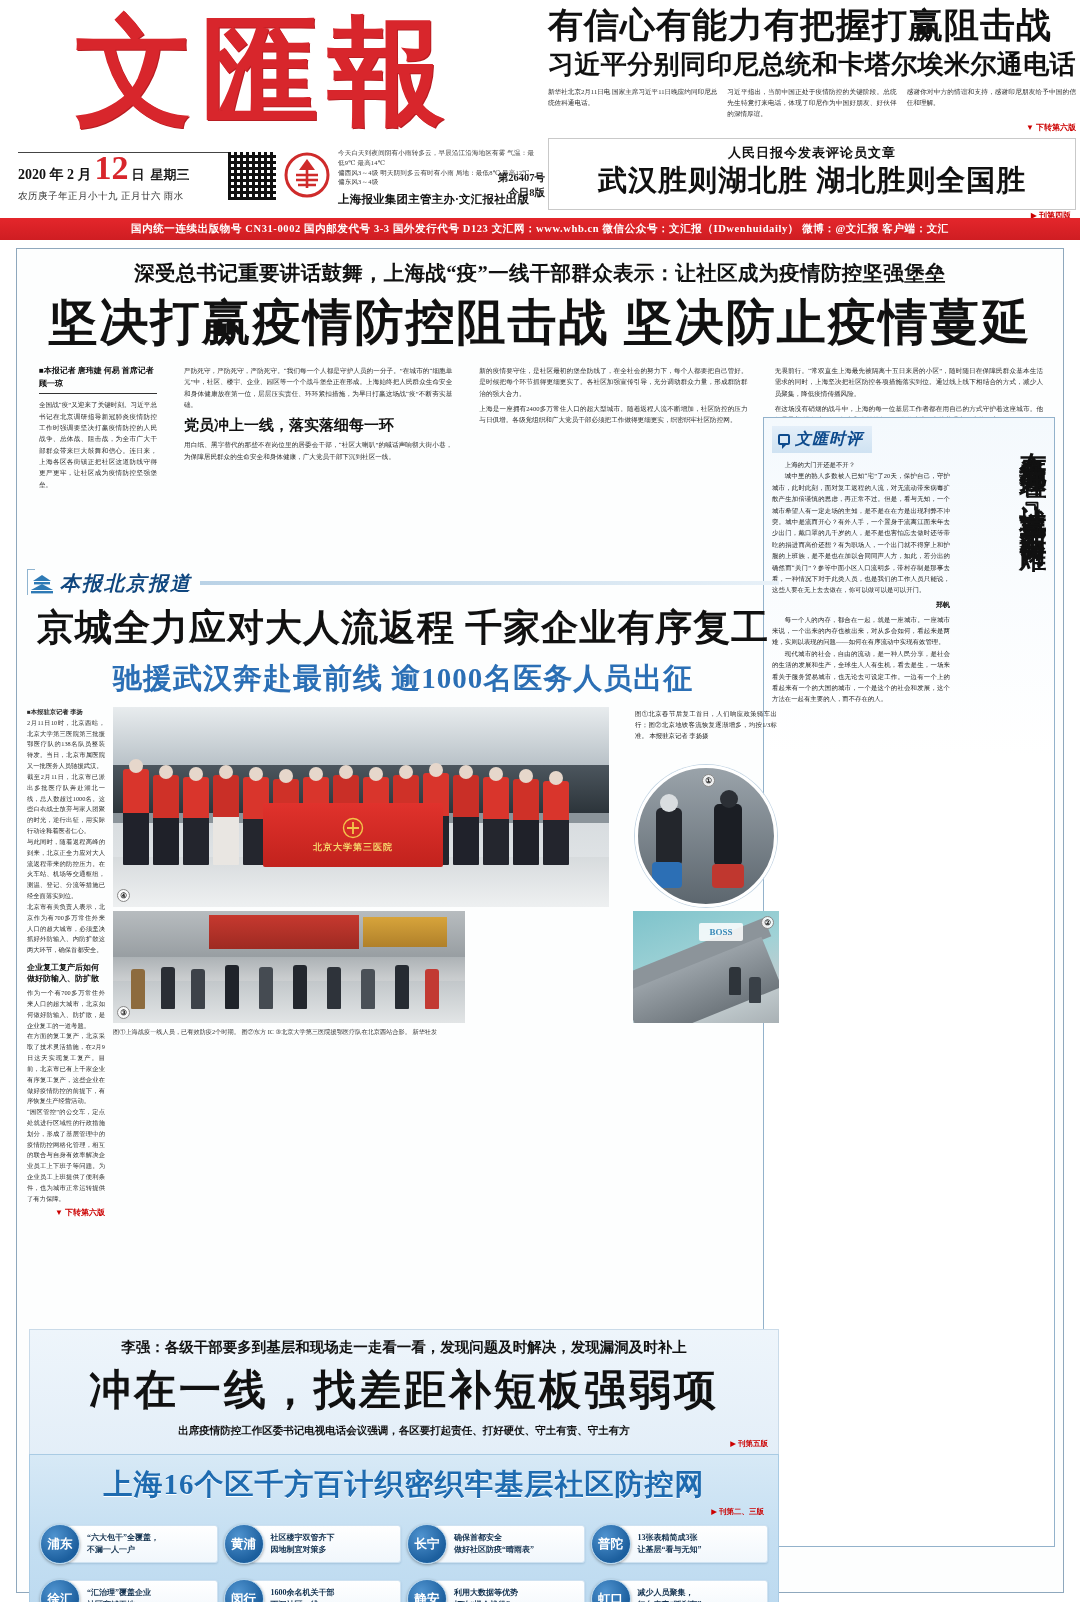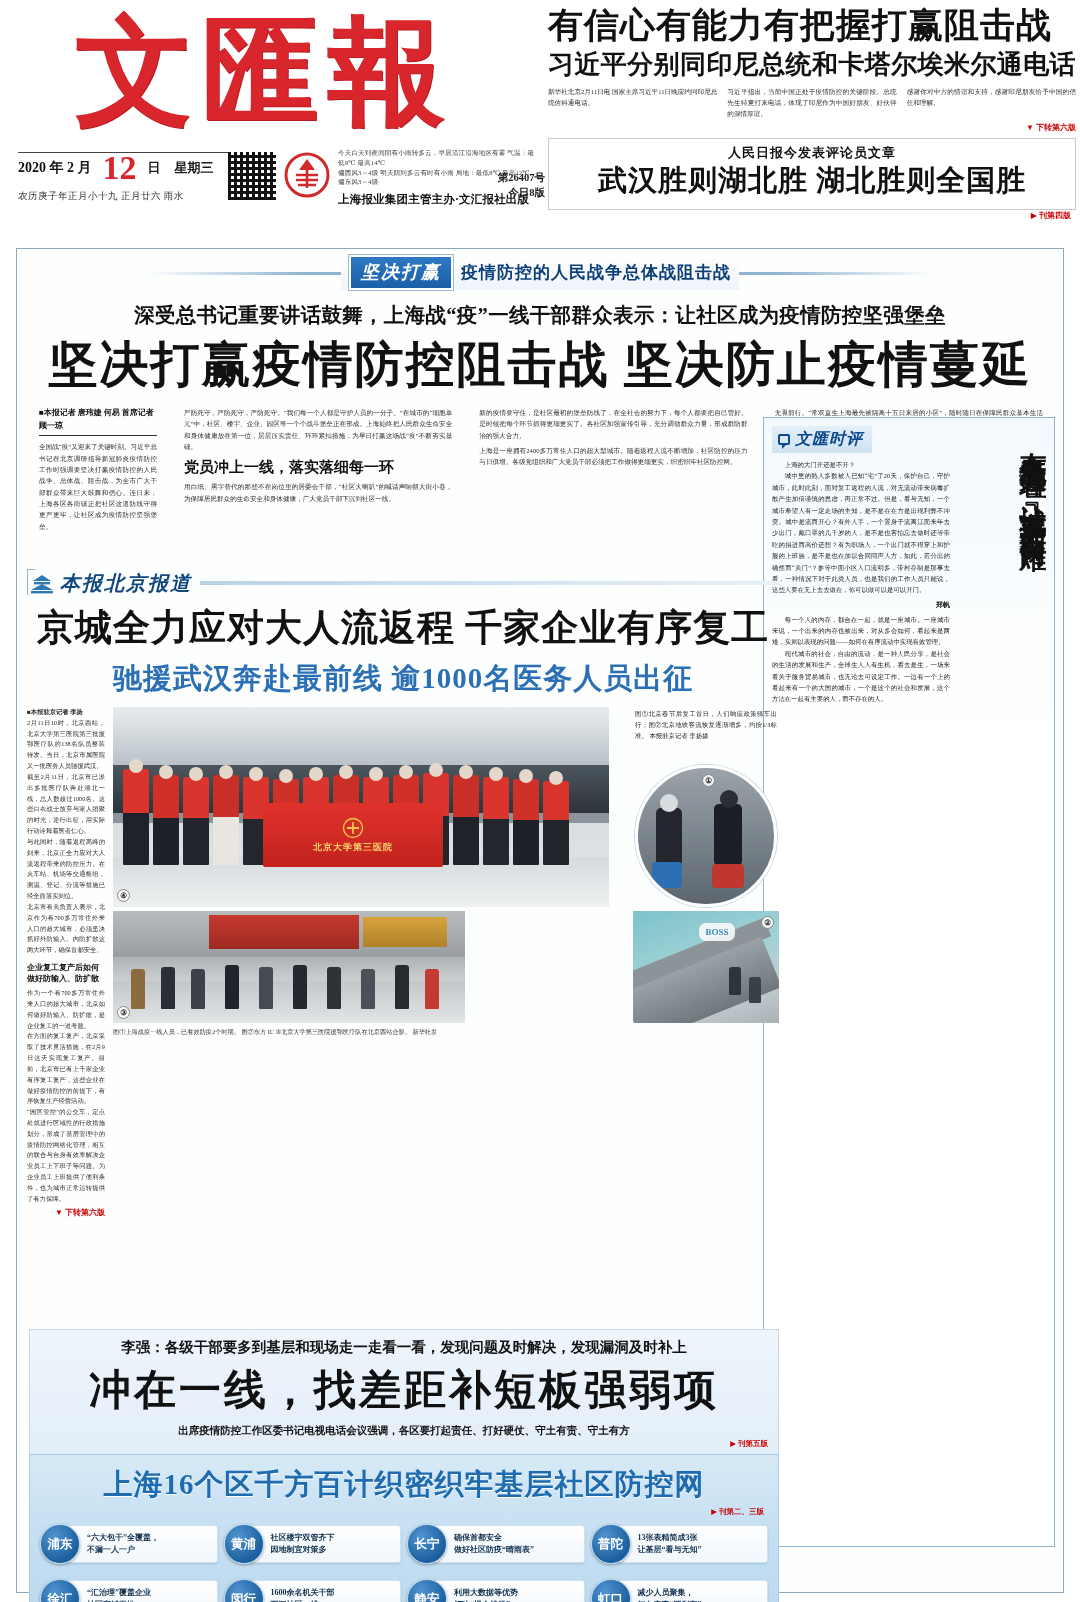--- a/index.html
+++ b/index.html
@@ -18,21 +18,21 @@
   .masthead { position:relative; height:218px; width:1080px; }
   .mh-left { position:absolute; left:0; top:0; width:540px; height:218px; }
   .logo-cn {
     position:absolute; left:75px; top:14px;
     font-family:"Liberation Serif","DejaVu Serif",serif;
     font-size:118px; font-weight:bold; color:#d8262c;
     letter-spacing:8px; line-height:1;
     text-shadow:1px 1px 0 #b81d22;
   }
   .date-row { position:absolute; left:18px; top:150px; width:250px; }
-  .date-line { display:flex; align-items:center; gap:8px; }
+  .date-line { display:flex; align-items:flex-end; gap:0; }
   .date-ym { font-size:14px; font-weight:bold; color:#111; }
   .date-day { font-size:34px; font-weight:bold; color:#d8262c; line-height:0.9; padding:0 3px; }
   .date-d { font-size:13px; font-weight:bold; }
   .date-wk { font-size:13px; font-weight:bold; margin-left:6px; }
   .date-rule { border-top:1px solid #444; width:210px; margin-top:2px; }
   .date-lunar { font-size:9.5px; color:#333; margin-top:6px; letter-spacing:.5px; }
   .qr { position:absolute; left:228px; top:152px; width:48px; height:48px;
         background:
           repeating-linear-gradient(0deg,#111 0 3px,transparent 3px 6px),
           repeating-linear-gradient(90deg,#111 0 3px,#fff 3px 6px);
@@ -231,30 +231,24 @@
       <div class="jump">▼ 下转第六版</div>
     </div>
 
     <div class="pd-box">
       <div class="pd-kicker">人民日报今发表评论员文章</div>
       <div class="pd-title">武汉胜则湖北胜  湖北胜则全国胜</div>
       <div class="pd-jump">▶ 刊第四版</div>
     </div>
   </div>
 
+  <div class="redbar">国内统一连续出版物号 CN31-0002  国内邮发代号 3-3  国外发行代号 D123  文汇网：www.whb.cn  微信公众号：文汇报（IDwenhuidaily）  微博：@文汇报 客户端：文汇</div>
 
   <div class="content">
 
-    <div class="kicker-wrap">
-      <div class="kicker-line"></div>
-      <div class="kicker-center">
-        <span class="kicker-badge">坚决打赢</span>
-        <span class="kicker-text">疫情防控的人民战争总体战阻击战</span>
-      </div>
-    </div>
 
     <div class="lead-sub">深受总书记重要讲话鼓舞，上海战“疫”一线干部群众表示：让社区成为疫情防控坚强堡垒</div>
     <div class="lead-main">坚决打赢疫情防控阻击战  坚决防止疫情蔓延</div>
 
     <div class="lead-cols">
       <div class="lc" style="width:118px;flex:none">
         <div class="byline">■本报记者 唐玮婕 何易
 首席记者 顾一琼</div>
         <div class="ptext">全国战“疫”又迎来了关键时刻。习近平总书记在北京调研指导新冠肺炎疫情防控工作时强调要坚决打赢疫情防控的人民战争、总体战、阻击战，为全市广大干部群众带来巨大鼓舞和信心。连日来，上海各区各街镇正把社区这道防线守得更严更牢，让社区成为疫情防控坚强堡垒。</div>
       </div>
@@ -398,21 +392,21 @@
             <div class="fig" style="left:82px;top:22px;width:18px;height:18px;border-radius:50%;background:#2b2f35;"></div>
             <div class="fig" style="left:14px;top:94px;width:30px;height:26px;background:#2c6fb5;border-radius:4px;"></div>
             <div class="fig" style="left:74px;top:96px;width:32px;height:24px;background:#c0372f;border-radius:4px;"></div>
             <div class="num-badge" style="left:64px;top:6px;">①</div>
           </div>
 
           <div class="photo ph-esc" style="right:0; top:204px; width:146px; height:112px;">
             <div style="position:absolute;left:0;top:0;right:0;bottom:0;background:linear-gradient(160deg,#7ec3cb,#9fd2d6 45%,#c2cccf 75%,#a9b1b5);"></div>
             <div style="position:absolute;left:-10px;top:34px;width:150px;height:20px;background:#8c949a;transform:rotate(-22deg);"></div>
             <div style="position:absolute;left:-6px;top:52px;width:150px;height:54px;background:linear-gradient(180deg,#9aa2a8,#6f777d);transform:rotate(-22deg);"></div>
-            <div style="position:absolute;left:66px;top:12px;width:36px;height:18px;background:#fff;opacity:.85;border-radius:7px;
+            <div style="position:absolute;left:66px;top:12px;width:44px;height:18px;background:#fff;opacity:.85;border-radius:2px;
                         font-size:9px;color:#2b7fb5;font-weight:bold;display:flex;align-items:center;justify-content:center;">BOSS</div>
             <div class="fig" style="left:96px;top:56px;width:12px;height:28px;background:#2e343a;"></div>
             <div class="fig" style="left:116px;top:66px;width:12px;height:26px;background:#394047;"></div>
             <div class="num-badge" style="right:5px;top:5px;">②</div>
           </div>
 
           <div class="photo-caption" style="left:0; bottom:-12px; width:496px;">图①上海战疫一线人员，已有效防疫2个时期。  图②东方 IC   ③北京大学第三医院援鄂医疗队在北京西站合影。  新华社发</div>
         </div>
       </div>
     </div>

